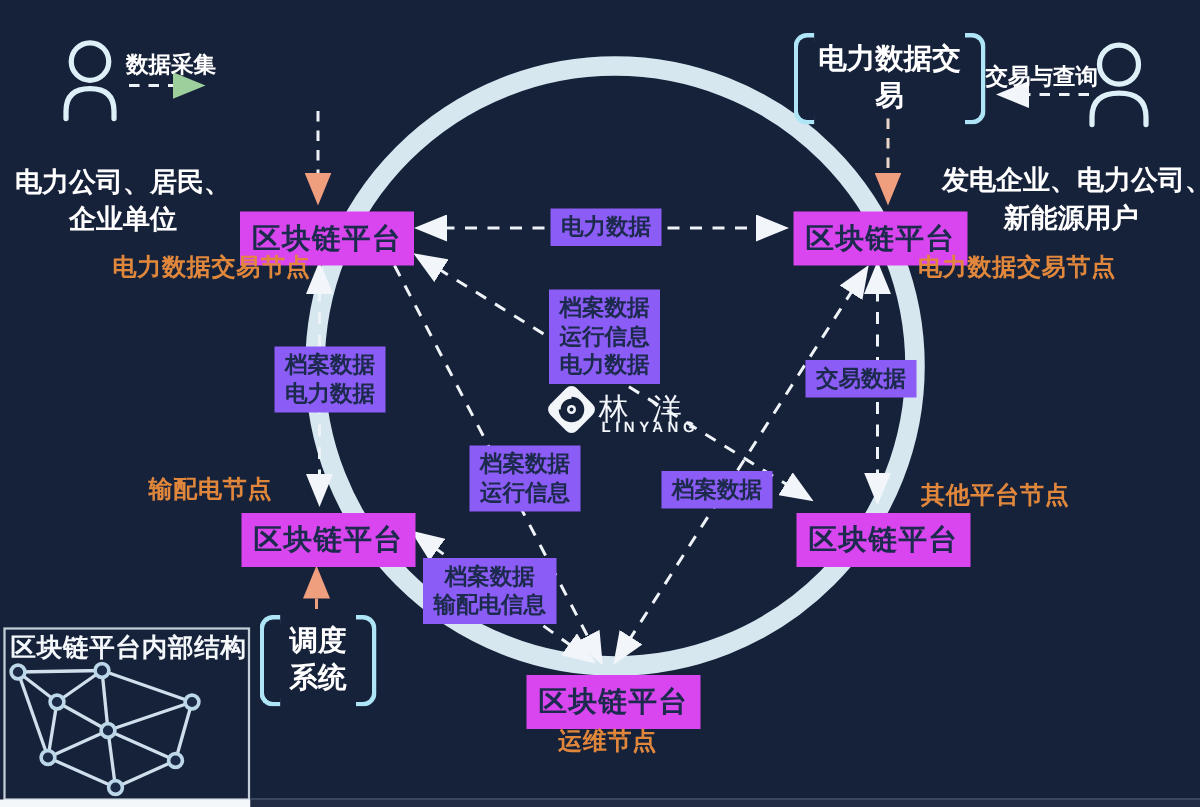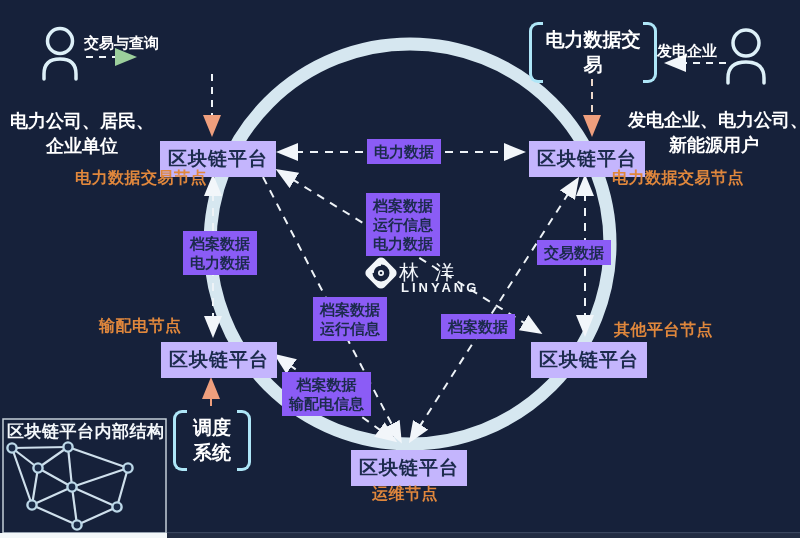--- a/index.html
+++ b/index.html
@@ -14,38 +14,38 @@
     color:#fff;font-weight:bold;text-align:center;line-height:1.3;
     padding:6px 14px;
   }
   .sysbox::before,.sysbox::after{
     content:"";position:absolute;top:0;bottom:0;width:11px;
     border:3px solid #aee6f7;
   }
   .sysbox::before{left:0;border-right:none;border-radius:9px 0 0 9px;}
   .sysbox::after{right:0;border-left:none;border-radius:0 9px 9px 0;}
   .nodebox{
-    background:#c4b5fd;color:#1c2b4d;font-weight:bold;font-size:19px;
+    background:#d946ef;color:#1c2b4d;font-weight:bold;font-size:19px;
     letter-spacing:1px;padding:5px 8px;text-align:center;white-space:nowrap;
   }
   .rolelabel{
     color:#e0873c;font-weight:bold;font-size:16px;white-space:nowrap;
     letter-spacing:0.5px;
   }
   .edgelabel{
     background:#8b5cf6;color:#1c2b4d;font-weight:bold;font-size:15px;
     line-height:1.27;padding:3px 7px;text-align:center;white-space:nowrap;
   }
   .actor{
     color:#fff;font-weight:bold;font-size:18px;line-height:1.4;
     text-align:center;white-space:nowrap;margin-top:24px;
   }
   .action{color:#fff;font-weight:bold;font-size:15px;white-space:nowrap;}
   .logoname{color:#f2f6fa;font-weight:normal;font-size:20px;letter-spacing:5px;white-space:nowrap;}
-  .logolatin{color:#f2f6fa;font-weight:bold;font-size:13px;letter-spacing:3px;white-space:nowrap;}
+  .logolatin{color:#f2f6fa;font-weight:bold;font-size:10px;letter-spacing:3px;white-space:nowrap;}
   .insettitle{color:#f4f8fb;font-weight:bold;font-size:17px;white-space:nowrap;letter-spacing:0.5px;}
 </style>
 </head>
 <body>
 
 <div id="stage">
 
   <svg id="gfx" width="800" height="538" viewBox="0 0 800 538">
     <defs>
       <marker id="aw" orient="auto-start-reverse" markerWidth="11" markerHeight="9" refX="9" refY="4.5">
@@ -176,21 +176,21 @@
   </div>
 
   <div class="abs actor" style="left:4px;top:85px;width:156px;">
     <div>电力公司、居民、</div>
     <div>企业单位</div>
   </div>
   <div class="abs actor" style="left:628px;top:84px;width:172px;">
     <div>发电企业、电力公司、</div>
     <div>新能源用户</div>
   </div>
-  <div class="abs action" style="left:84px;top:34px;">交易与查询</div>
-  <div class="abs action" style="left:657px;top:42px;">发电企业</div>
+  <div class="abs action" style="left:84px;top:34px;">数据采集</div>
+  <div class="abs action" style="left:657px;top:42px;">交易与查询</div>
 
   <div class="abs logoname" style="left:399px;top:259px;">林 洋</div>
   <div class="abs logolatin" style="left:401px;top:280px;">LINYANG</div>
 
   <div class="abs insettitle" style="left:7px;top:420px;">区块链平台内部结构</div>
 
 </div>
 
 </body></html>

